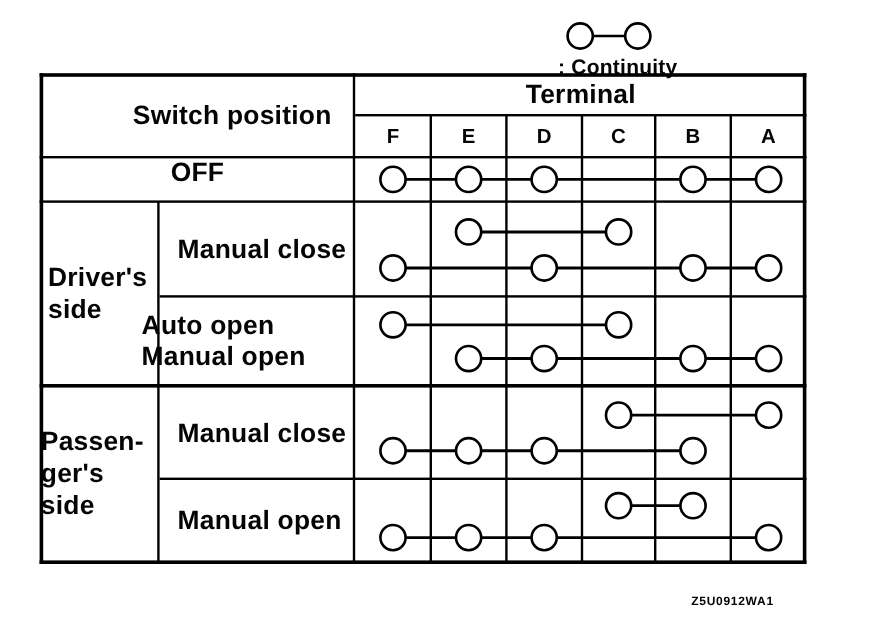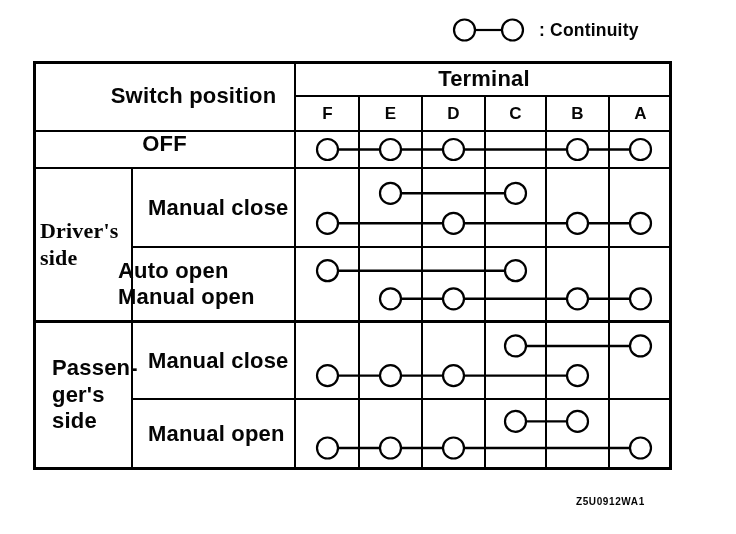--- a/index.html
+++ b/index.html
@@ -11,21 +11,21 @@
   }
   .line{position:absolute;background:#000;}
   .cell{
     position:absolute;display:flex;align-items:center;justify-content:center;
     font-weight:bold;font-size:22px;letter-spacing:0.2px;color:#050505;
   }
   .cell.left{justify-content:flex-start;text-align:left;}
   .prelines{white-space:pre-line;line-height:1.2;}
   .tletter{font-size:17px;}
   #legend{
-    position:absolute;left:452px;top:14px;display:flex;align-items:center;
+    position:absolute;left:452px;top:14px;display:flex;align-items:center;flex-direction:column;
   }
   #legend-text{
     font-size:17.5px;font-weight:bold;margin-left:13px;letter-spacing:0.2px;
   }
   #continuity-svg{position:absolute;left:0;top:0;pointer-events:none;z-index:5;}
   .cont-line{stroke:#000;stroke-width:2.4;}
   .cont-circle{fill:#fff;stroke:#000;stroke-width:2.2;}
   .legend-glyph{stroke:#000;stroke-width:2.2;fill:none;}
   #figure-code{
     position:absolute;left:576px;top:496px;
@@ -68,23 +68,23 @@
   <div class="cell" style="left:33px;top:62px;width:263px;height:68px;margin-left:29px;">Switch position</div>
   <div class="cell" style="left:296px;top:62px;width:376px;height:33px;">Terminal</div>
   <div class="cell tletter" style="left:296px;top:96px;width:63px;height:35px;">F</div>
   <div class="cell tletter" style="left:359px;top:96px;width:63px;height:35px;">E</div>
   <div class="cell tletter" style="left:422px;top:96px;width:63px;height:35px;">D</div>
   <div class="cell tletter" style="left:485px;top:96px;width:61px;height:35px;">C</div>
   <div class="cell tletter" style="left:546px;top:96px;width:63px;height:35px;">B</div>
   <div class="cell tletter" style="left:609px;top:96px;width:63px;height:35px;">A</div>
 
   <div class="cell" style="left:33px;top:132px;width:263px;height:24px;">OFF</div>
-  <div class="cell left prelines" style="left:33px;top:169px;width:98px;height:151px;padding-left:7px;font-family:Liberation Serif, serif;">Driver's
+  <div class="cell left prelines" style="left:33px;top:169px;width:98px;height:151px;padding-left:7px;">Driver's
 side</div>
-  <div class="cell left prelines" style="left:33px;top:323px;width:98px;height:144px;padding-left:19px;">Passen-
+  <div class="cell left prelines" style="left:33px;top:323px;width:98px;height:144px;padding-left:1px;">Passen-
 ger's
 side</div>
   <div class="cell left" style="left:133px;top:169px;width:161px;height:77px;padding-left:15px;">Manual close</div>
   <div class="cell left prelines" style="left:118px;top:248px;width:161px;height:72px;">Auto open
 Manual open</div>
   <div class="cell left" style="left:133px;top:323px;width:161px;height:75px;padding-left:15px;">Manual close</div>
   <div class="cell left" style="left:133px;top:400px;width:161px;height:67px;padding-left:15px;">Manual open</div>
 </div>
 
 <svg id="continuity-svg" width="736" height="534" viewBox="0 0 736 534">

